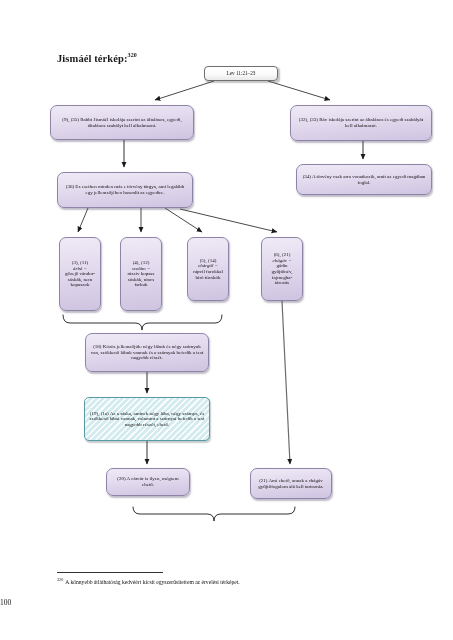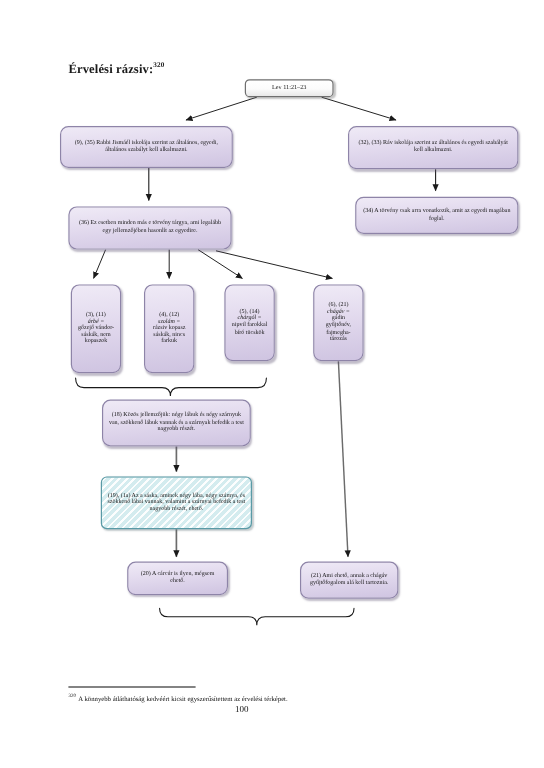--- a/index.html
+++ b/index.html
@@ -106,35 +106,35 @@
     left:57px; top:577px;
     width:350px;
     font-size:5.6px;
     font-family:"Liberation Serif", serif;
     color:#111;
     line-height:1.25;
   }
   .footnote sup{font-size:4.2px; vertical-align:super; margin-right:2px;}
   .pagenum{
     position:absolute;
-    left:0; top:586px;
+    left:0; top:598px;
     width:403px;
-    text-align:center;
+    text-align:left;
     font-size:7.5px;
     font-family:"Liberation Serif", serif;
     color:#111;
   }
 </style>
 </head>
 <body>
 
 <div class="page">
 
   <div class="title">
-    <span>Érvelési rázsiv:</span><sup>320</sup>
+    <span>Jismáél térkép:</span><sup>320</sup>
   </div>
 
   <div class="canvas">
 
     <svg class="edges" viewBox="0 0 453 560">
       <defs>
         <marker id="ah" markerWidth="7" markerHeight="7" refX="5.4" refY="2.6" orient="auto" markerUnits="userSpaceOnUse">
           <path d="M0,0 L5.8,2.6 L0,5.2 z" fill="#1a1a1a"></path>
         </marker>
       </defs>

